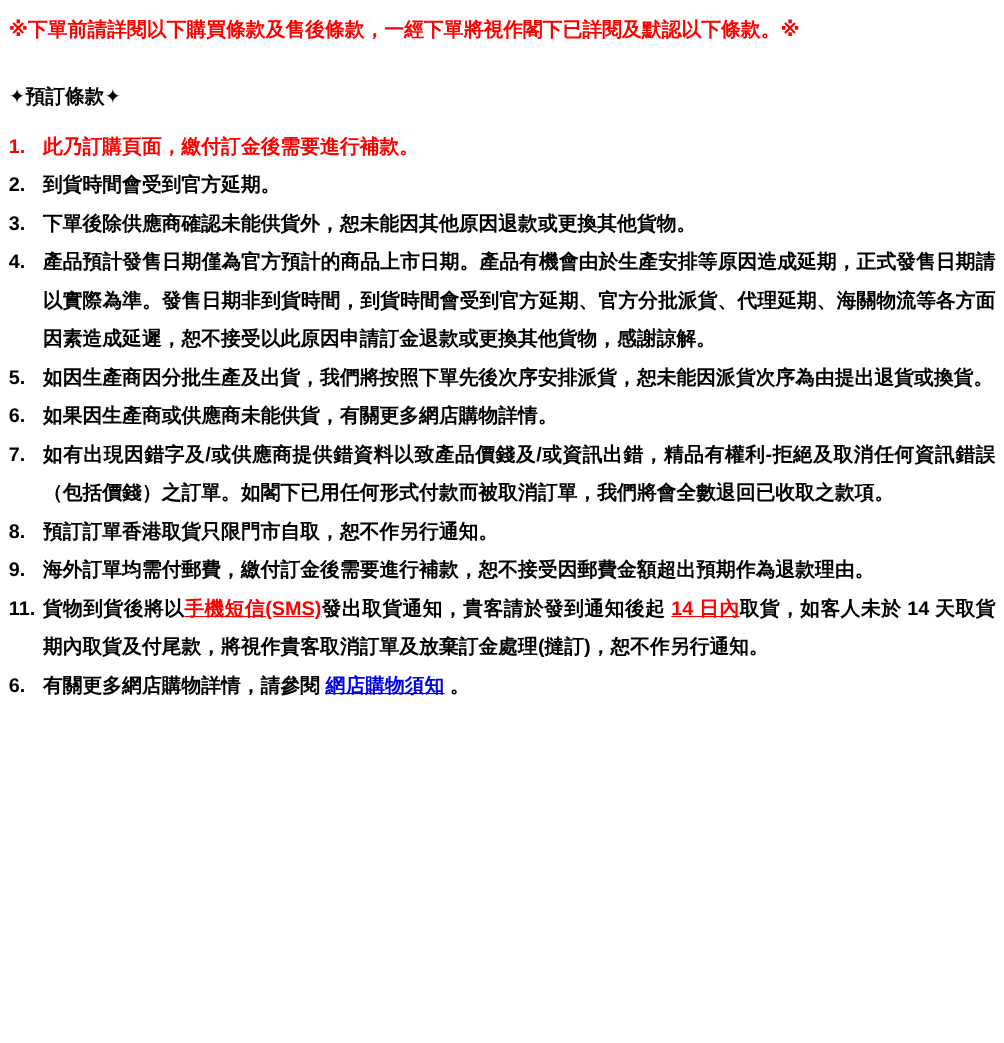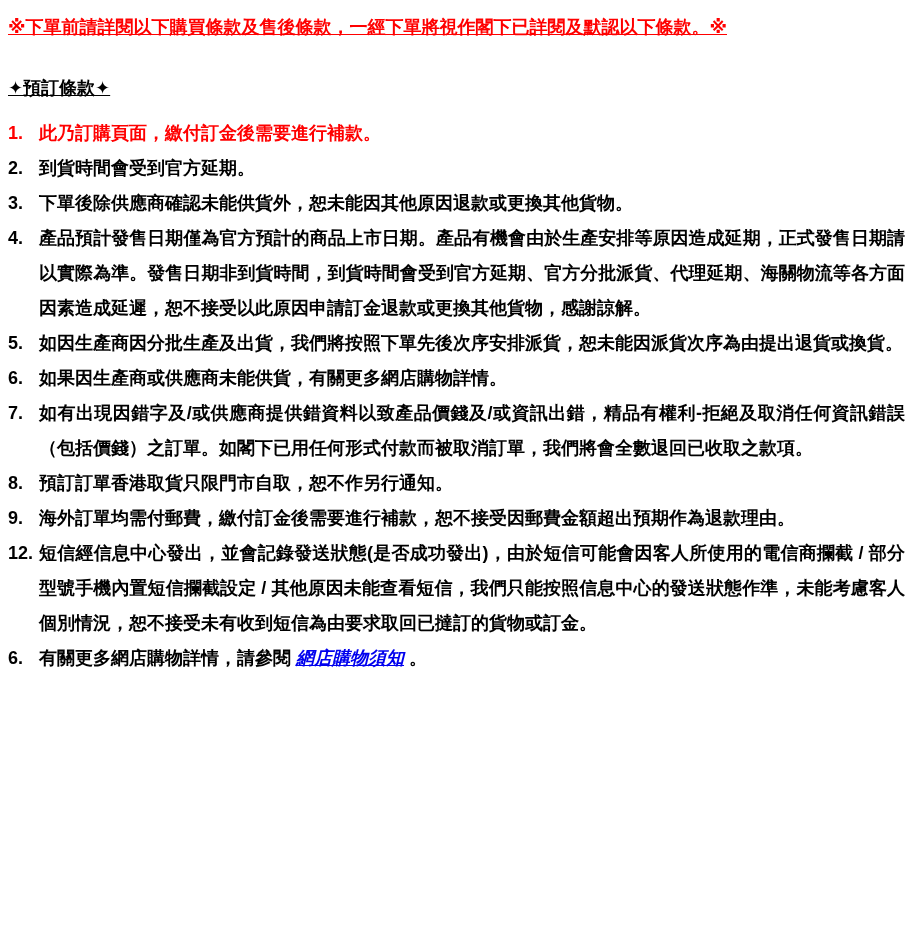--- a/index.html
+++ b/index.html
@@ -15,26 +15,24 @@
     background: #ffffff;
     padding: 10px 8px 10px 8px;
     font-family: "Liberation Sans", "DejaVu Sans", sans-serif;
     font-weight: bold;
     font-size: 18px;
     line-height: 35px;
     color: var(--text);
   }
   .title {
     color: var(--red);
-    text-decoration: underline;
     margin-bottom: 26px;
   }
   .section-header {
     color: var(--text);
-    text-decoration: underline;
     margin-bottom: 10px;
     margin-top: 21px;
   }
   .terms-list {
     margin: 0;
     padding: 0;
   }
   .term-item {
     display: flex;
     align-items: flex-start;
@@ -49,21 +47,20 @@
     text-align: justify;
   }
   .seg-red-underline {
     color: var(--red);
     text-decoration: underline;
   }
   a.term-link {
     color: var(--link-blue);
     text-decoration: underline;
     cursor: pointer;
-    font-style: italic;
   }
 </style>
 </head>
 <body>
 
 <div class="page">
   <div class="title">※下單前請詳閱以下購買條款及售後條款，一經下單將視作閣下已詳閱及默認以下條款。※</div>
 
   <div class="section-header">✦預訂條款✦</div>
 
@@ -98,21 +95,21 @@
       </div>
       <div class="term-item">
         <span class="term-num">8.</span>
         <span class="term-text"><span class="seg-normal">預訂訂單香港取貨只限門市自取，恕不作另行通知。</span></span>
       </div>
       <div class="term-item">
         <span class="term-num">9.</span>
         <span class="term-text"><span class="seg-normal">海外訂單均需付郵費，繳付訂金後需要進行補款，恕不接受因郵費金額超出預期作為退款理由。</span></span>
       </div>
       <div class="term-item">
-        <span class="term-num">12.</span>
-        <span class="term-text"><span class="seg-normal">短信經信息中心發出，並會記錄發送狀態(是否成功發出)，由於短信可能會因客人所使用的電信商攔截 / 部分型號手機內置短信攔截設定 / 其他原因未能查看短信，我們只能按照信息中心的發送狀態作準，未能考慮客人個別情況，恕不接受未有收到短信為由要求取回已撻訂的貨物或訂金。</span></span>
+        <span class="term-num">11.</span>
+        <span class="term-text"><span class="seg-normal">貨物到貨後將以</span><span class="seg-red-underline">手機短信(SMS)</span><span class="seg-normal">發出取貨通知，貴客請於發到通知後起 </span><span class="seg-red-underline">14 日內</span><span class="seg-normal">取貨，如客人未於 14 天取貨期內取貨及付尾款，將視作貴客取消訂單及放棄訂金處理(撻訂)，恕不作另行通知。</span></span>
       </div>
       <div class="term-item">
         <span class="term-num">6.</span>
         <span class="term-text"><span class="seg-normal">有關更多網店購物詳情，請參閱 </span><a class="term-link" href="#">網店購物須知</a><span class="seg-normal"> 。</span></span>
       </div>
     </div>
 </div>
 
 </body></html>

